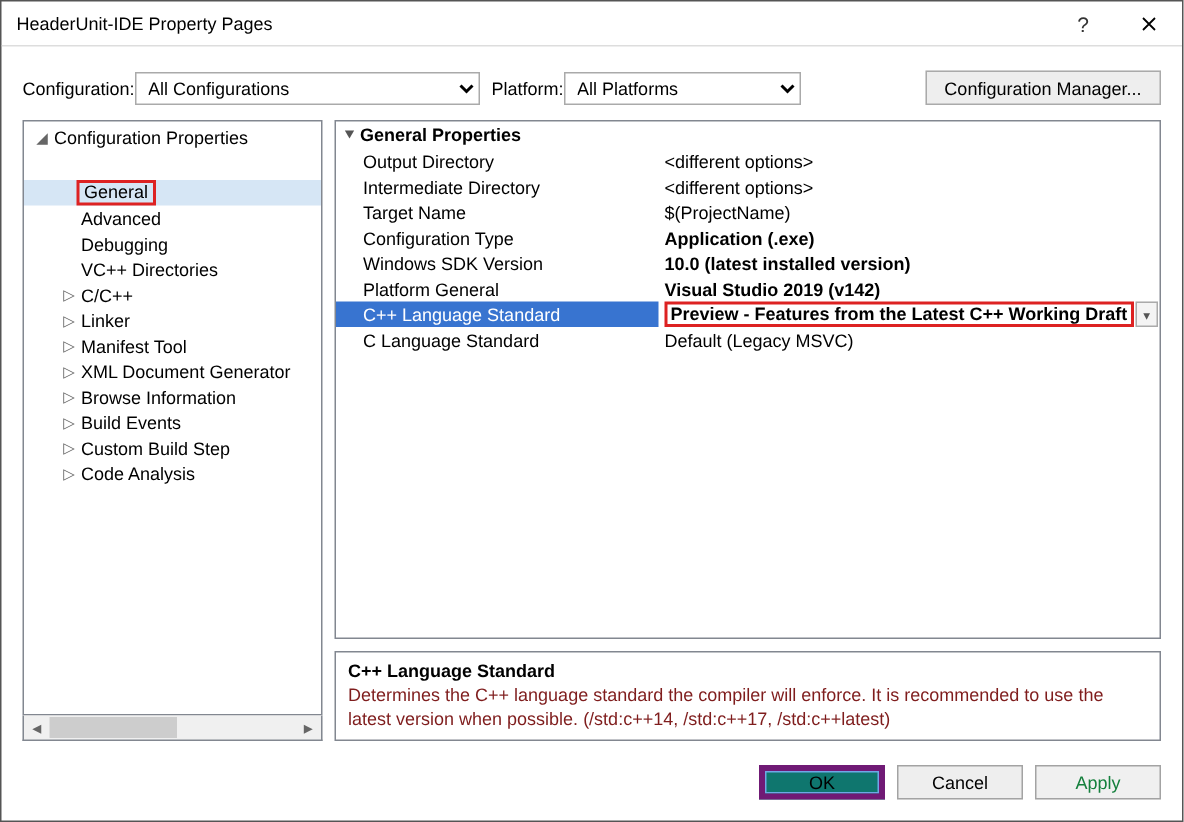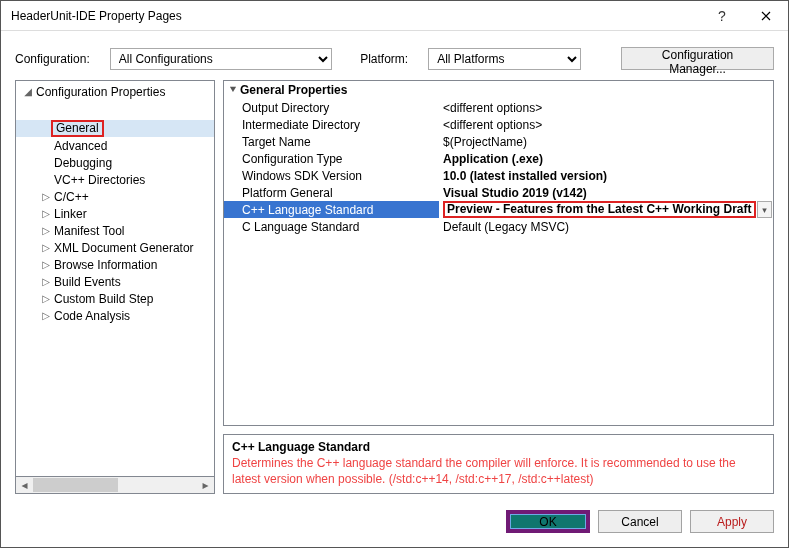--- a/index.html
+++ b/index.html
@@ -26,21 +26,21 @@
   .titlebar .title { flex: 1; }
   .titlebar .btn {
     width: 44px; height: 30px;
     display: flex; align-items: center; justify-content: center;
     font-size: 14px; color: #333;
     cursor: pointer;
   }
   .config-row {
     display: flex;
     align-items: center;
-    gap: 20px;
+    gap: 0;
     padding: 16px 14px 10px 14px;
   }
   .config-row label { }
   .config-row select {
     height: 22px;
     border: 1px solid #aaa;
     font: inherit;
     padding: 0 4px;
     background: #fff;
   }
@@ -180,41 +180,41 @@
     background: #f4f4f4;
   }
   .desc-pane {
     height: 60px;
     border: 1px solid #828790;
     margin-top: 8px;
     padding: 4px 8px;
     line-height: 1.35;
   }
   .desc-pane .dtitle { font-weight: bold; }
-  .desc-pane .dbody { color: #ef4444; }
+  .desc-pane .dbody { color: #7f1d1d; }
   .footer {
     display: flex;
     justify-content: flex-end;
     gap: 8px;
     padding: 10px 14px 14px 0;
   }
   .footer button {
     width: 84px; height: 23px;
     font: inherit;
     border: 1px solid #a3a3a3;
     background: #eee;
     cursor: pointer;
   }
   .footer button.default {
     border: 4px solid #701a75;
     box-shadow: inset 0 0 0 1px #6fa8e6;
     background: #0f766e;
   }
   .footer button.disabled {
-    color: #b91c1c;
+    color: #15803d;
     background: #f0f0f0;
   }
 </style>
 </head>
 <body>
 
 <div class="titlebar">
   <span class="title">HeaderUnit-IDE Property Pages</span>
   <div class="btn">?</div>
   <div class="btn">

